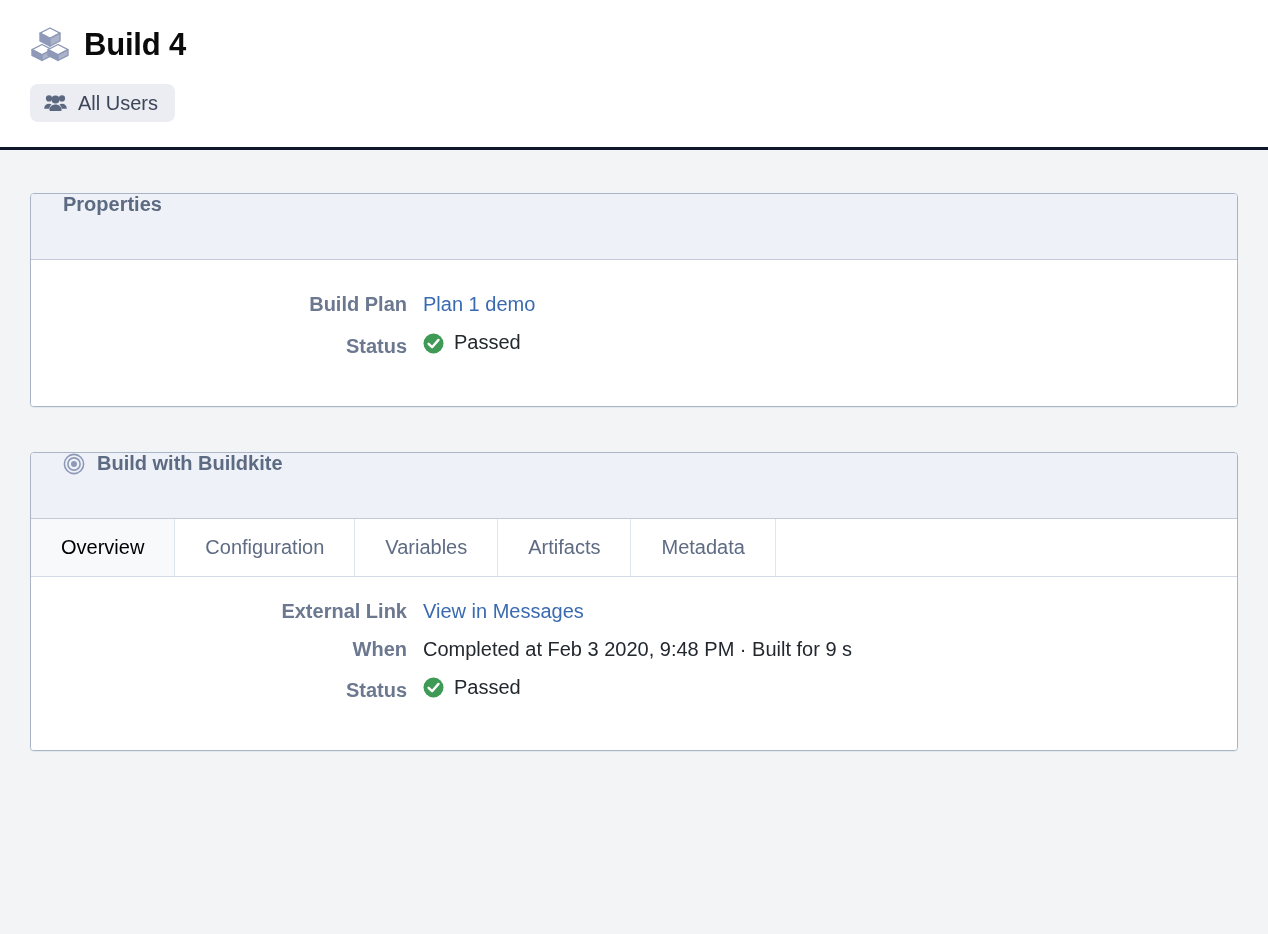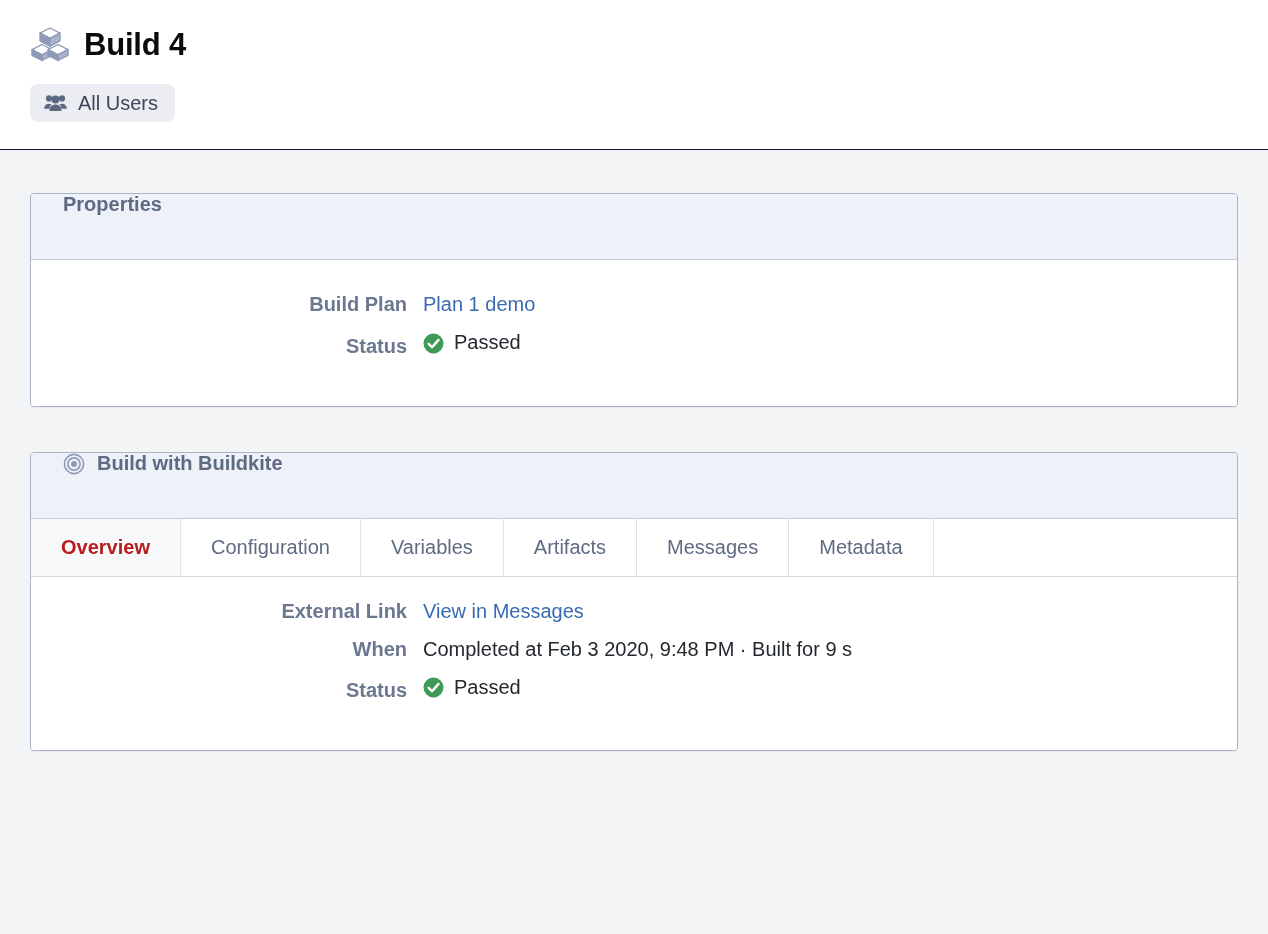--- a/index.html
+++ b/index.html
@@ -11,21 +11,21 @@
     height: 934px;
     background: #f3f4f6;
     font-family: "Liberation Sans", sans-serif;
     -webkit-font-smoothing: antialiased;
     overflow: hidden;
   }
 
   
   .page-header {
     background: #ffffff;
-    border-bottom: 1px solid #0f172a;
+    border-bottom: 3px solid #0f172a;
     padding: 16px 0 22px 0;
     height: 150px;
     box-sizing: border-box;
   }
   .title-row {
     display: flex;
     align-items: center;
     padding-left: 30px;
     height: 56px;
   }
@@ -116,22 +116,22 @@
     align-items: center;
     font-size: 20px;
     color: #5e6b83;
     background: #ffffff;
     border-right: 1px solid #dfe5ee;
     box-sizing: border-box;
     white-space: nowrap;
   }
   .tab.active {
     background: #f7f9fb;
-    color: #b91c1c;
-    font-weight: bold;
+    color: #000000;
+    font-weight: normal;
   }
   .tab-filler {
     flex: 1 1 auto;
     height: 57px;
     background: #ffffff;
   }
 
   
   .panel-body {
     padding: 30px 0 30px 0;
@@ -265,21 +265,20 @@
         </svg>
       </span>
       <span class="panel-header-title">Build with Buildkite</span>
     </div>
 
     <div class="tabs">
       <div class="tab active">Overview</div>
       <div class="tab">Configuration</div>
       <div class="tab">Variables</div>
       <div class="tab">Artifacts</div>
-      <div class="tab">Messages</div>
       <div class="tab">Metadata</div>
       <div class="tab-filler"></div>
     </div>
 
     <div class="panel-body overview">
 
       <div class="prop-row">
         <div class="prop-label">External Link</div>
         <div class="prop-value">
           <a href="#">View in Messages</a>

